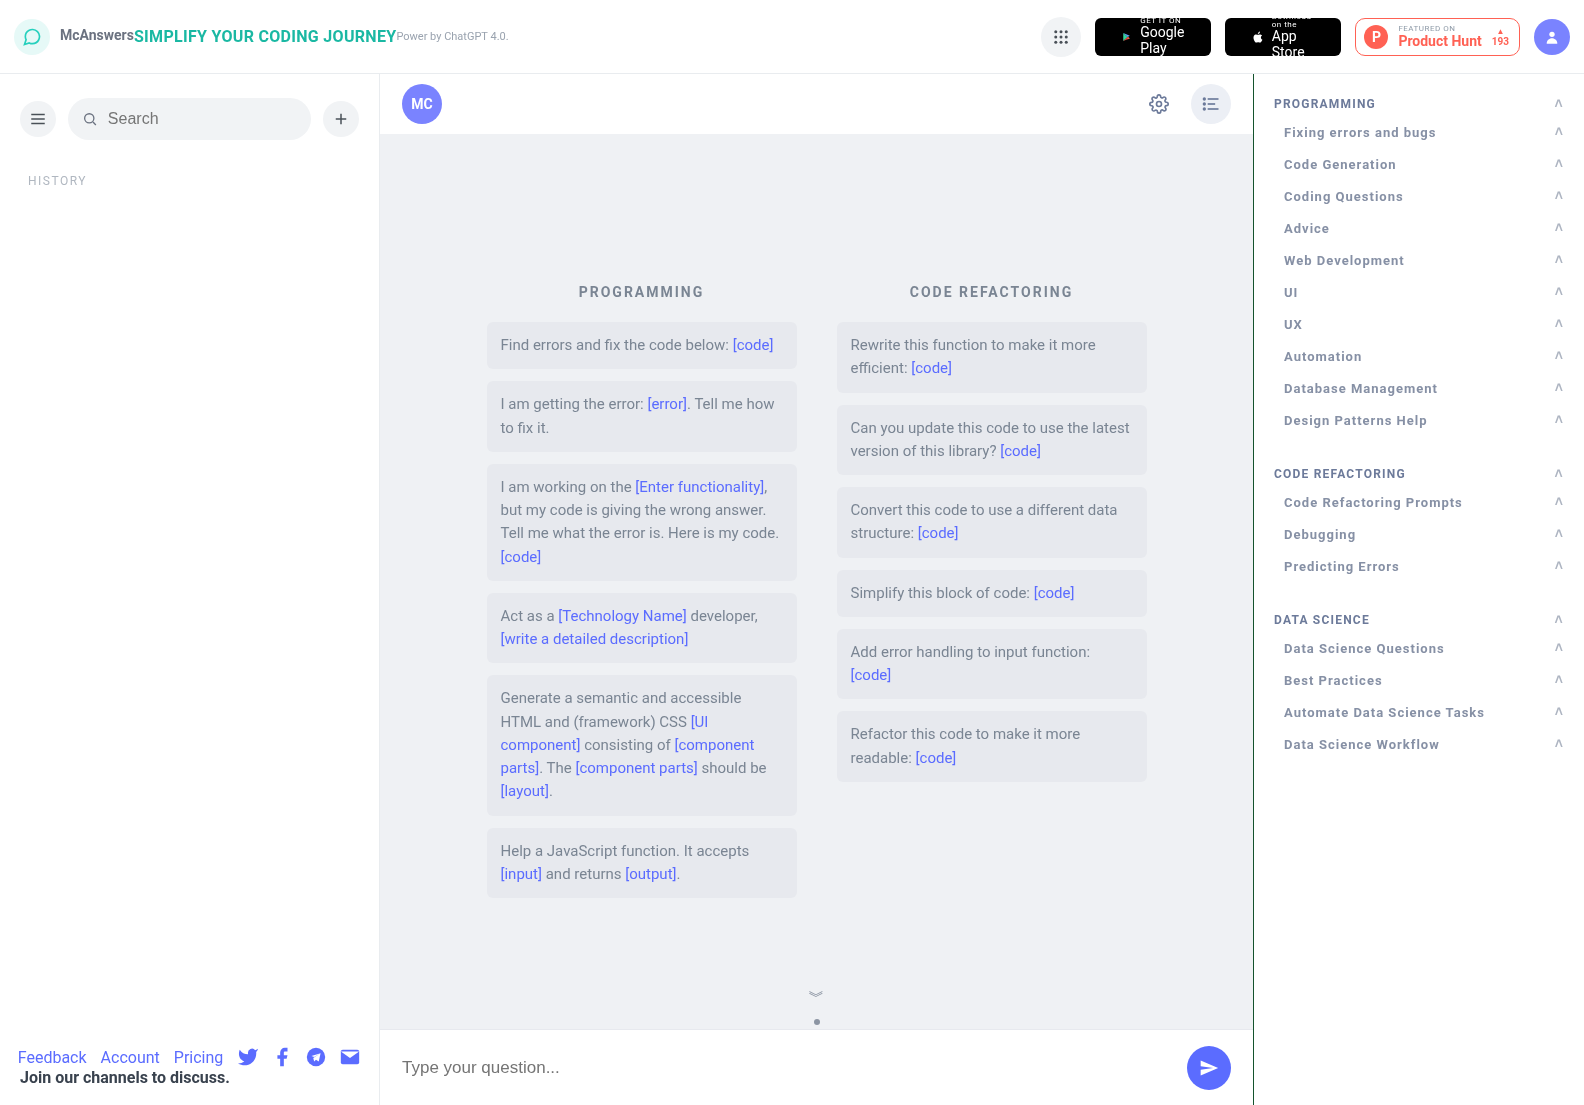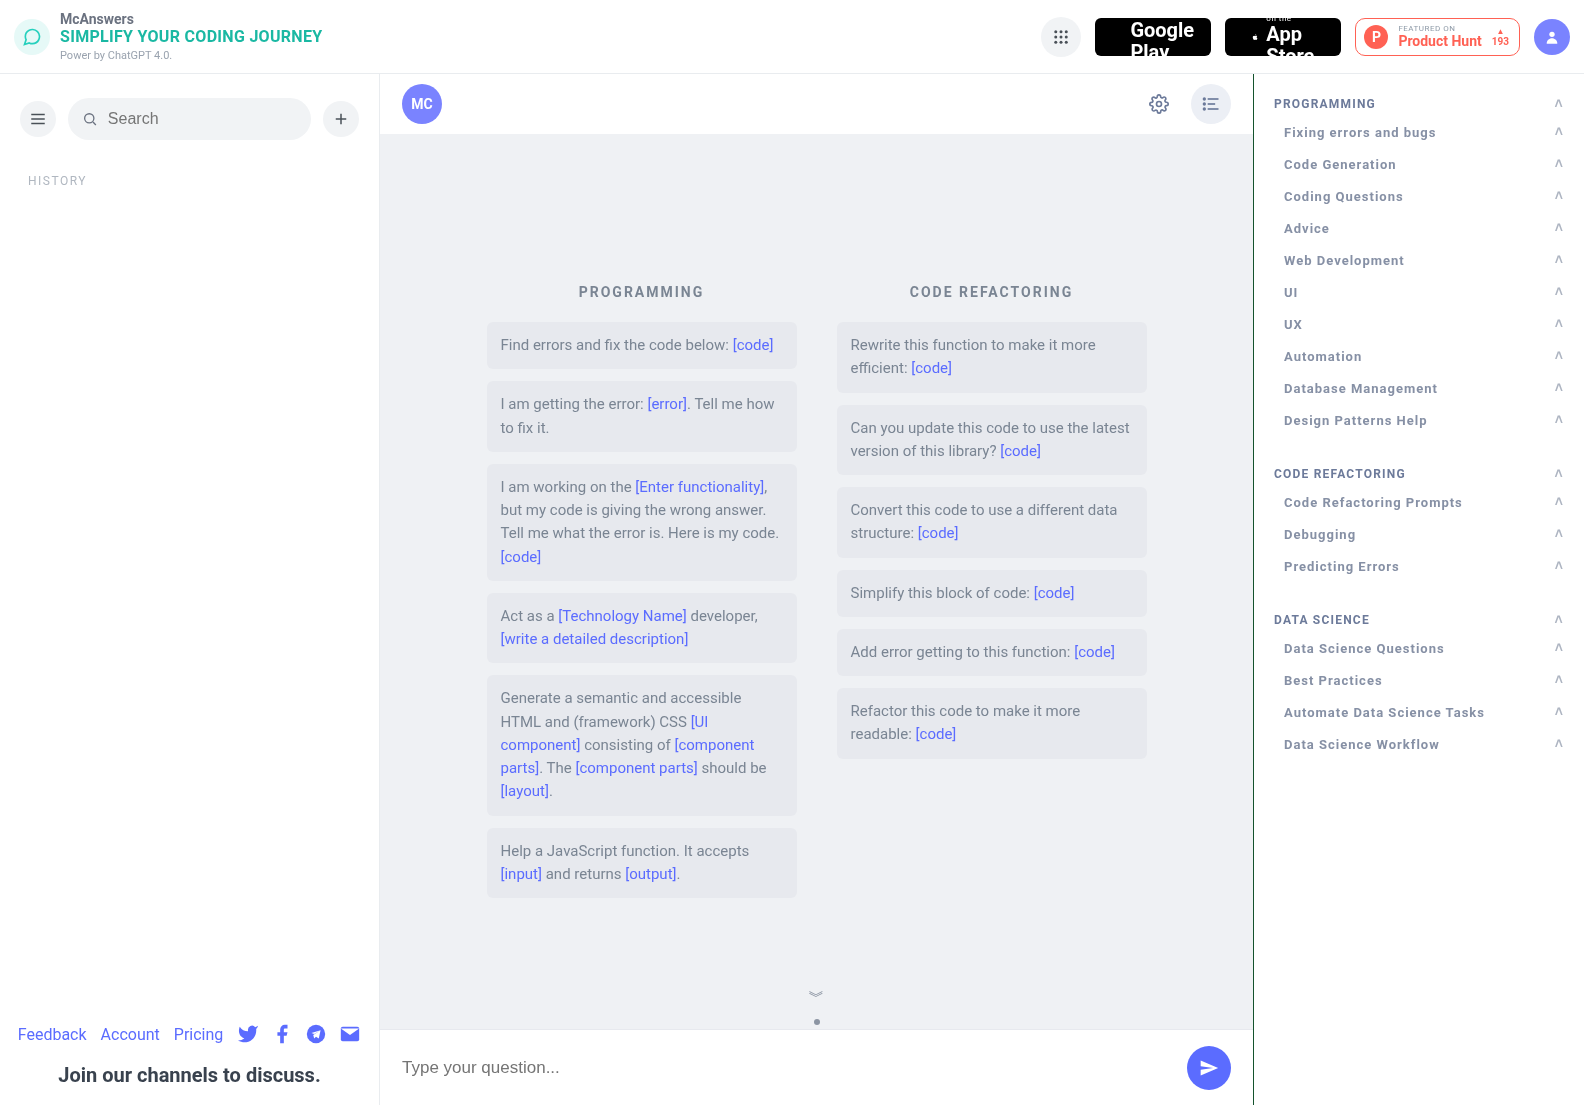--- a/index.html
+++ b/index.html
@@ -21,37 +21,37 @@
       border-bottom: 1px solid #e9ecef;
     }
     .logo-group { display: flex; align-items: center; gap: 10px; }
     .logo-circle {
       width: 36px; height: 36px;
       border-radius: 50%;
       background: #e6f9f7;
       display: flex; align-items: center; justify-content: center;
       color: #25d0bd;
     }
-    .logo-texts { display:flex; flex-direction:column; }
+    .logo-texts { display:flex; flex-direction:row; }
     .app-title { font-size: 14px; font-weight: 700; color: #6b7280; }
     .app-subtitle { font-size: 16px; font-weight: 700; color: #1ab8a3; letter-spacing: .3px; }
     .app-powered { font-size: 11px; color: #9aa3af; margin-top: 3px; }
 
     .header-right { margin-left: auto; display: flex; align-items: center; gap: 14px; }
     .grid-btn {
       width: 40px; height: 40px; border-radius: 50%;
       background: #f1f3f5; display:flex; align-items:center; justify-content:center;
       color:#495057; cursor:pointer;
     }
     .store-badge {
       width: 116px; height: 38px; border-radius: 6px; background: #000;
       color: #fff; display:flex; align-items:center; gap:8px; padding: 0 27px;
     }
     .store-badge .small { font-size: 8px; line-height:1; letter-spacing:.5px; }
-    .store-badge .big { font-size: 20px; font-weight:700; line-height:1.1; }
+    .store-badge .big { font-size: 14px; font-weight:400; line-height:1.1; }
     .ph-badge {
       height: 38px; border: 1px solid #ff6154; border-radius: 10px;
       display:flex; align-items:center; gap:10px; padding: 0 10px 0 8px; color:#ff6154;
     }
     .ph-circle {
       width:24px;height:24px;border-radius:50%;background:#ff6154;color:#fff;
       display:flex;align-items:center;justify-content:center;font-weight:700;font-size:14px;
     }
     .ph-texts .t1 { font-size:8px; letter-spacing:.5px; color:#8e9aa7; }
     .ph-texts .t2 { font-size:14px; font-weight:700; }
@@ -90,21 +90,21 @@
       font-size:12px; letter-spacing:1.5px; color:#b0b7c0; padding: 22px 28px 0 28px;
     }
 
     .left-bottom {
       position:absolute; bottom:0; left:0; right:0; padding: 14px 20px 18px 20px;
     }
     .foot-links { display:flex; align-items:center; gap:14px; justify-content:center; }
     .foot-link { color:#5b6cff; font-weight:400; font-size:16px; cursor:pointer; }
     .foot-icons { display:flex; align-items:center; gap:12px; }
     .foot-icon { color:#5b6cff; cursor:pointer; }
-    .join-text { text-align:center; font-weight:700; color:#39424e; margin-top: 18px; font-size:20px; }
+    .join-text { text-align:left; font-weight:700; color:#39424e; font-size:16px; }
 
     
     .center {
       flex:1; background:#eff1f4; display:flex; flex-direction:column;
       border-right: 1px solid #14532d;
     }
     .center-header {
       height:60px; background:#ffffff; display:flex; align-items:center;
       padding: 0 22px; gap:12px;
     }
@@ -337,21 +337,21 @@
             <div class="prompt-card"><span>Act as a </span><span class="token">[Technology Name]</span><span> developer, </span><span class="token">[write a detailed description]</span></div>
             <div class="prompt-card"><span>Generate a semantic and accessible HTML and (framework) CSS </span><span class="token">[UI component]</span><span> consisting of </span><span class="token">[component parts]</span><span>. The </span><span class="token">[component parts]</span><span> should be </span><span class="token">[layout]</span><span>.</span></div>
             <div class="prompt-card"><span>Help a JavaScript function. It accepts </span><span class="token">[input]</span><span> and returns </span><span class="token">[output]</span><span>.</span></div>
           </div>
           <div class="col">
             <div class="col-title">CODE REFACTORING</div>
             <div class="prompt-card"><span>Rewrite this function to make it more efficient: </span><span class="token">[code]</span></div>
             <div class="prompt-card"><span>Can you update this code to use the latest version of this library? </span><span class="token">[code]</span></div>
             <div class="prompt-card"><span>Convert this code to use a different data structure: </span><span class="token">[code]</span></div>
             <div class="prompt-card"><span>Simplify this block of code: </span><span class="token">[code]</span></div>
-            <div class="prompt-card"><span>Add error getting to this function: </span><span class="token">[code]</span></div>
+            <div class="prompt-card"><span>Add error handling to input function: </span><span class="token">[code]</span></div>
             <div class="prompt-card"><span>Refactor this code to make it more readable: </span><span class="token">[code]</span></div>
           </div>
         </div>
     </div>
 
     <div class="scroll-hint">
       <div>︾</div>
       <div style="margin-top:6px;"><span class="dot"></span></div>
     </div>
 

